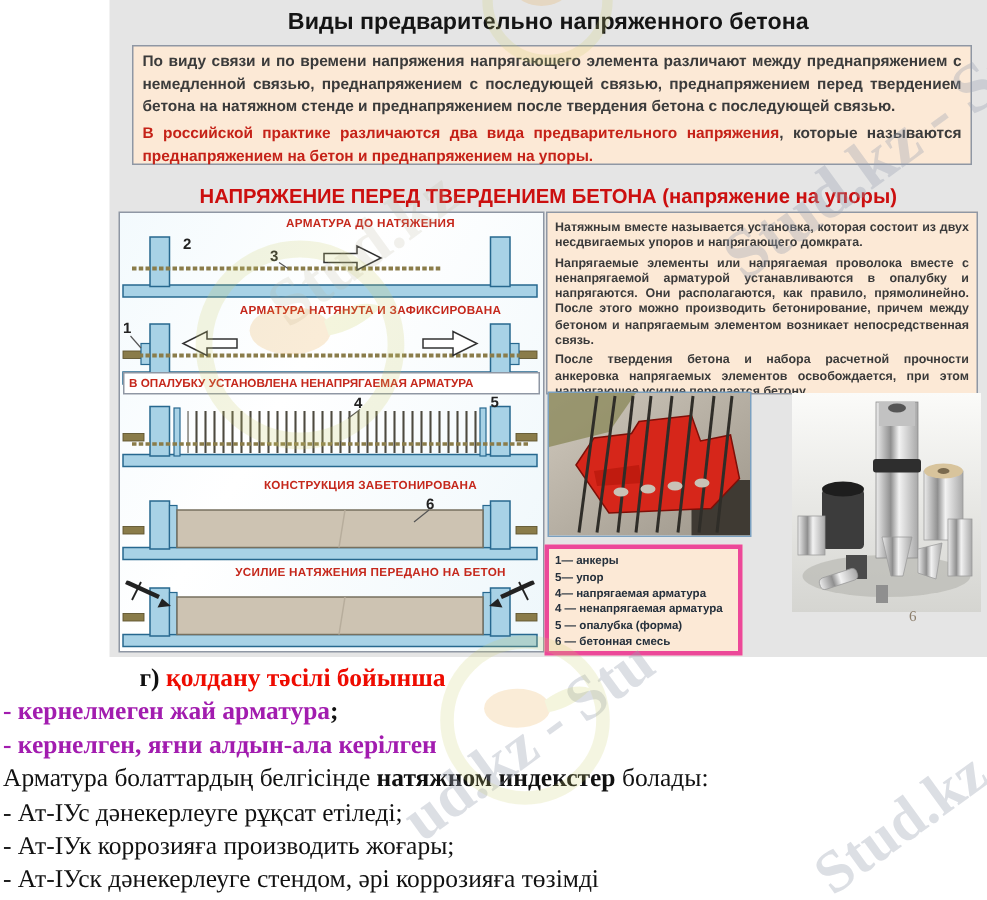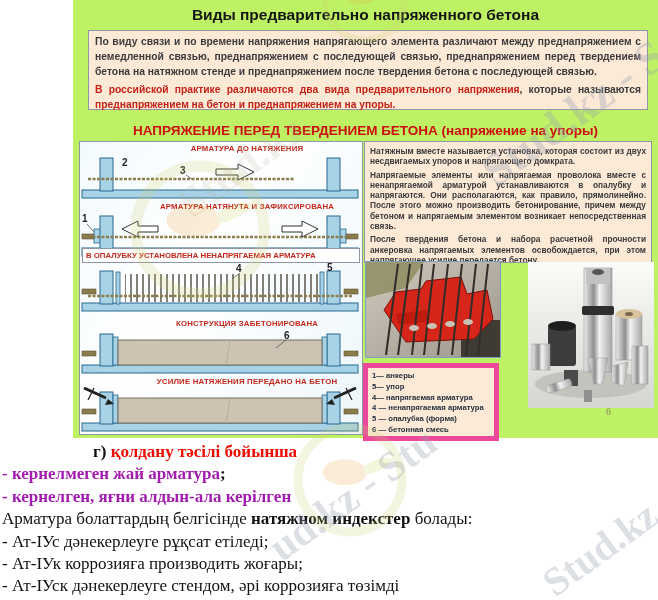--- a/index.html
+++ b/index.html
@@ -1,21 +1,21 @@
 <!DOCTYPE html>
 <html><head>
 <meta charset="utf-8">
 <style>
   html,body{margin:0;padding:0;}
   body{width:658px;height:600px;position:relative;background:#ffffff;overflow:hidden;
        font-family:"Liberation Sans",sans-serif;}
   .abs{position:absolute;}
 
   
-  .slide{left:73px;top:0;width:585px;height:438px;background:#bef264;}
+  .slide{left:73px;top:0;width:585px;height:438px;background:#e5e5e5;}
   .slide-title{left:0;top:6px;width:100%;text-align:center;font-size:15.5px;font-weight:bold;color:#151515;}
   .intro-box{left:15px;top:30px;width:546px;height:70px;background:#fce9d6;border:1px solid #8f97a4;
              padding:4px 6px;font-size:10.3px;font-weight:bold;line-height:1.45;text-align:justify;color:#3b3b3b;}
   .intro-box p{margin:0 0 3px 0;}
   .red-t{color:#c52218;}
   .section-header{left:0;top:123px;width:100%;text-align:center;font-size:13.5px;font-weight:bold;color:#cc0f0f;}
 
   
   .diagram-panel{left:6px;top:141px;width:282px;height:292px;background:linear-gradient(120deg,#f3fafd,#ffffff 40%,#eef7fb);
                  border:1px solid #8f97a4;}
@@ -23,21 +23,21 @@
   .dg-labelbox{position:absolute;left:2px;width:270px;background:#fff;border:1px solid #8f97a4;
                font-size:7.8px;font-weight:bold;color:#c5281c;padding:2px 3px;text-align:left;}
   .dg-svg{position:absolute;left:0;width:280px;}
 
   
   .stand-box{left:291px;top:141px;width:276px;height:112px;background:#fce9d6;border:1px solid #8f97a4;
              padding:4px 5px;font-size:8.3px;font-weight:bold;line-height:1.24;text-align:justify;color:#3a3a3a;overflow:hidden;}
   .stand-box p{margin:0 0 3px 0;}
 
   .photo{border:1px solid #7aa0c0;}
-  .legend-box{left:290px;top:363px;width:118px;height:62px;background:#fce9d6;border:5px solid #ec4899;
+  .legend-box{left:290px;top:363px;width:118px;height:62px;background:#fce9d6;border:3px solid #ec4899;
               padding:3px 4px;font-size:7.7px;font-weight:bold;color:#25303c;line-height:1.4;}
   .page-number{left:533px;top:406px;font-size:10px;color:#8b7d6a;font-family:"Liberation Serif",serif;}
 
   
   .notes{left:2px;top:441px;width:654px;font-family:"Liberation Serif",serif;font-size:17px;
          line-height:22.4px;color:#111;}
   .n-line{white-space:nowrap;}
   .n1{padding-left:91px;font-weight:bold;}
   .n-red{color:#ee0b00;font-weight:bold;}
   .n-blue{color:#a21caf;font-weight:bold;}

